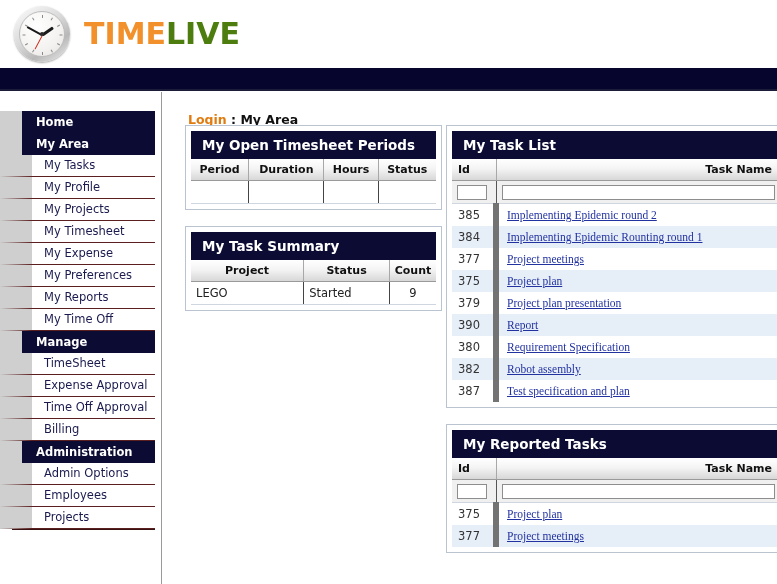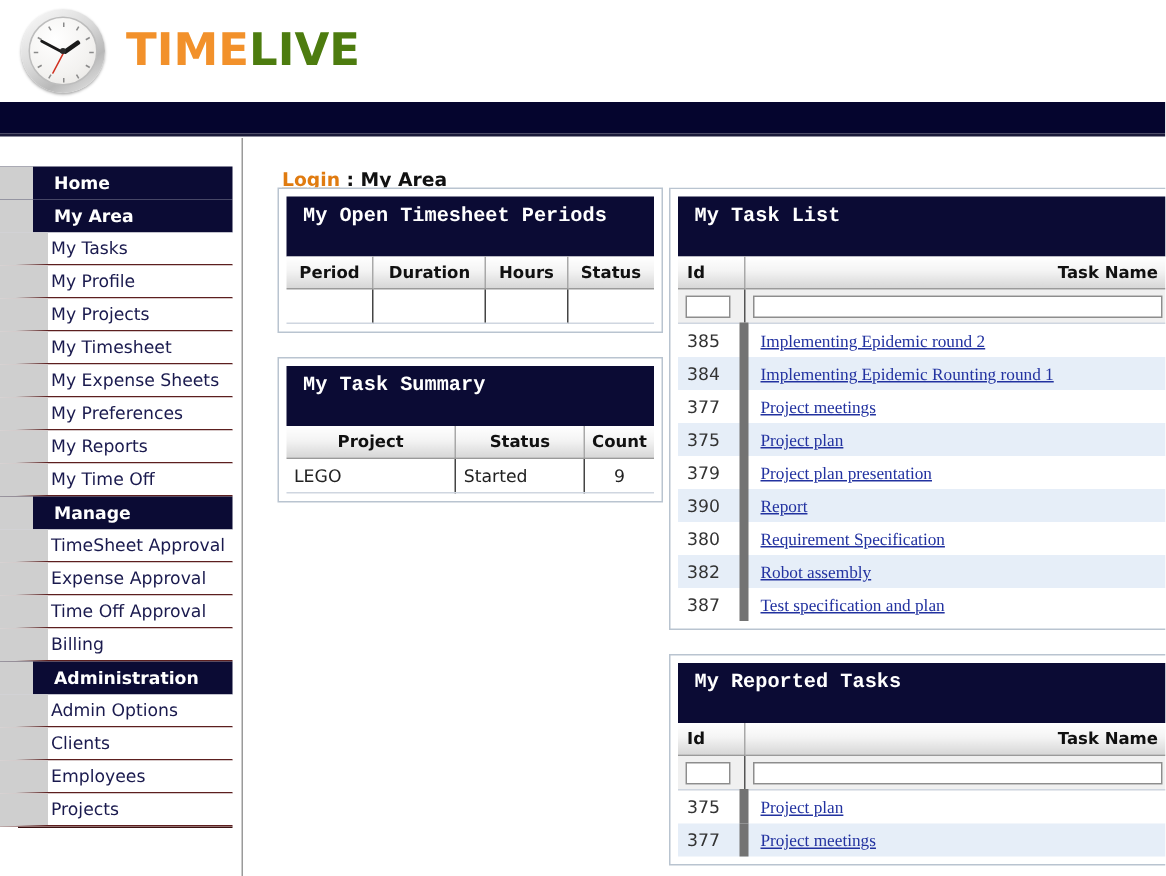--- a/index.html
+++ b/index.html
@@ -136,21 +136,21 @@
     line-height: 21px;
     background: #ffffff;
     color: #1a1a4e;
     font-size: 11.5px;
     border-left: 32px solid #cfcfcf;
     border-bottom: 1px solid #5c1f1f;
     box-sizing: border-box;
   }
   .menu-item span {
     display: block;
-    padding-left: 2px;
+    padding-left: 12px;
   }
   .menu-bottom-rule {
     height: 1px;
     background: #3a1212;
     margin-left: 12px;
     width: 143px;
   }
 
   
   .main {
@@ -189,27 +189,26 @@
     border: 1px solid #b9c4d0;
     padding: 5px;
     box-sizing: border-box;
     margin-bottom: 16px;
   }
   .panel-title {
     background: #0b0b34;
     color: #ffffff;
     font-size: 13.5px;
     font-weight: bold;
-    height: 40px;
+    height: 28px;
     line-height: 28px;
     padding-left: 11px;
     box-sizing: border-box;
     white-space: nowrap;
     overflow: hidden;
-    font-family: Liberation Mono, monospace;
   }
 
   table.grid {
     border-collapse: collapse;
     width: 100%;
     font-size: 11.5px;
   }
   table.grid th {
     background: linear-gradient(to bottom,#ffffff 0%,#f4f4f4 45%,#d7d7d7 100%);
     color: #111111;
@@ -373,23 +372,20 @@
         <div class="menu-item">
           <span>Billing</span>
         </div>
         <div class="menu-group-head">
           <span>Administration</span>
         </div>
         <div class="menu-item">
           <span>Admin Options</span>
         </div>
         <div class="menu-item">
-          <span>Clients</span>
-        </div>
-        <div class="menu-item">
           <span>Employees</span>
         </div>
         <div class="menu-item">
           <span>Projects</span>
         </div>
         <div class="menu-bottom-rule"></div>
       </div>
   </div>
   <div class="side-divider"></div>
 

